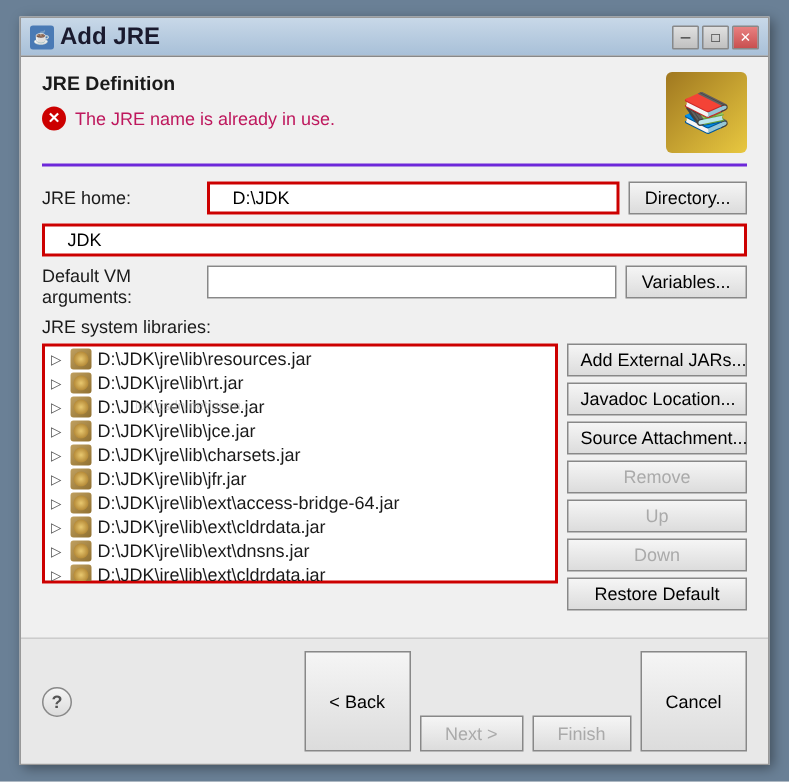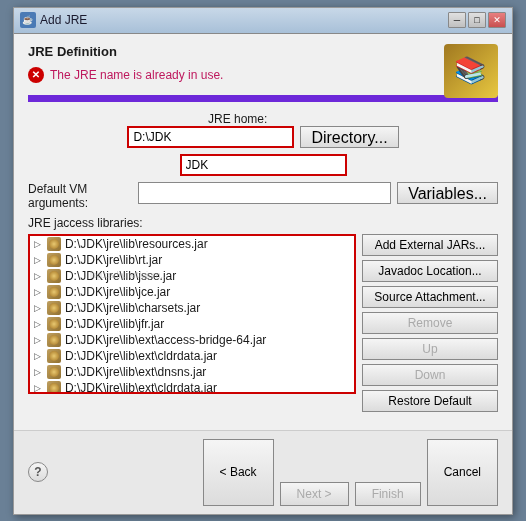--- a/index.html
+++ b/index.html
@@ -1,49 +1,49 @@
 <!DOCTYPE html>
 <html><head>
   <meta charset="utf-8">
   <style>
     * { box-sizing: border-box; margin: 0; padding: 0; font-family: 'Segoe UI', Tahoma, Arial, sans-serif; font-size: 12px; }
     body { background: #6a8096; display: flex; align-items: center; justify-content: center; width: 526px; height: 521px; }
     .window { width: 500px; background: #f0f0f0; border: 1px solid #999; box-shadow: 2px 2px 8px rgba(0,0,0,0.4); }
     .title-bar { background: linear-gradient(to bottom, #c8d8e8, #a8c0d8); padding: 4px 6px; display: flex; align-items: center; justify-content: space-between; border-bottom: 1px solid #888; height: 26px; }
     .title-bar-left { display: flex; align-items: center; gap: 4px; }
     .title-icon { width: 16px; height: 16px; background: #4a7ab5; border-radius: 2px; display: flex; align-items: center; justify-content: center; color: white; font-size: 9px; }
-    .title-text { font-size: 12px; font-weight: normal; color: #1a1a2e; }
+    .title-text { font-size: 16px; font-weight: bold; color: #1a1a2e; }
     .title-controls { display: flex; gap: 2px; }
     .title-btn { width: 18px; height: 16px; background: linear-gradient(to bottom, #e0e0e0, #c0c0c0); border: 1px solid #888; font-size: 9px; display: flex; align-items: center; justify-content: center; cursor: pointer; border-radius: 1px; }
     .title-btn.close { background: linear-gradient(to bottom, #e88080, #c85050); color: white; }
     .content { padding: 10px 14px 10px 14px; }
     .section-title { font-size: 13px; font-weight: bold; color: #1a1a1a; margin-bottom: 8px; }
     .error-row { display: flex; align-items: center; gap: 6px; margin-bottom: 12px; }
     .error-icon { width: 16px; height: 16px; background: #cc0000; border-radius: 50%; display: flex; align-items: center; justify-content: center; color: white; font-size: 10px; font-weight: bold; flex-shrink: 0; }
     .error-text { color: #be185d; font-size: 12px; }
-    .header-section { position: relative; margin-bottom: 10px; border-bottom: 7px solid #6d28d9; padding-bottom: 0; }
-    .form-row { display: flex; align-items: center; margin-bottom: 6px; flex-direction: column; }
+    .header-section { position: relative; margin-bottom: 10px; border-bottom: 2px solid #6d28d9; padding-bottom: 10px; }
+    .form-row { display: flex; align-items: center; margin-bottom: 6px; }
     .form-label { width: 110px; color: #1a1a1a; font-size: 12px; }
     .form-input-wrap { flex: 1; display: flex; gap: 6px; }
-    .form-input { flex: 1; border: 1px solid #888; padding: 2px 4px; background: white; font-size: 12px; height: 22px; }
+    .form-input { flex: 1; border: 1px solid #888; padding: 2px 15px; background: white; font-size: 12px; height: 22px; }
     .form-input.highlighted { border: 2px solid #cc0000; }
-    .btn-small { background: linear-gradient(to bottom, #f5f5f5, #dcdcdc); border: 1px solid #888; padding: 2px 10px; cursor: pointer; font-size: 16px; height: 22px; white-space: nowrap; }
+    .btn-small { background: linear-gradient(to bottom, #f5f5f5, #dcdcdc); border: 1px solid #888; padding: 2px 10px; cursor: pointer; font-size: 12px; height: 22px; white-space: nowrap; }
     .vm-args-row { display: flex; align-items: flex-start; margin-bottom: 6px; }
     .vm-label { width: 110px; color: #1a1a1a; font-size: 12px; }
     .vm-input { flex: 1; border: 1px solid #888; padding: 2px 4px; background: white; font-size: 12px; height: 22px; margin-right: 6px; }
     .libraries-section { margin-bottom: 8px; }
     .libraries-label { font-size: 12px; color: #1a1a1a; margin-bottom: 4px; }
     .libraries-body { display: flex; gap: 6px; }
     .libraries-list-wrap { flex: 1; border: 2px solid #cc0000; background: white; height: 160px; overflow: hidden; position: relative; }
     .libraries-list { height: 100%; overflow-y: scroll; }
     .lib-item { display: flex; align-items: center; gap: 4px; padding: 1px 4px; cursor: pointer; font-size: 11px; color: #1a1a1a; }
     .lib-icon { width: 14px; height: 14px; background: linear-gradient(135deg, #c0a060, #907030); border-radius: 2px; flex-shrink: 0; display: flex; align-items: center; justify-content: center; }
     .lib-icon-inner { width: 10px; height: 10px; border-radius: 50%; background: radial-gradient(circle, #e8c870, #a07020); }
     .tree-arrow { font-size: 9px; color: #555; margin-right: 2px; }
-    .libraries-btns { display: flex; flex-direction: column; gap: 4px; width: 136px; }
+    .libraries-btns { display: flex; flex-direction: column; gap: 4px; width: 120px; }
     .btn-lib { background: linear-gradient(to bottom, #f5f5f5, #dcdcdc); border: 1px solid #888; padding: 3px 8px; cursor: pointer; font-size: 12px; text-align: center; white-space: nowrap; }
     .btn-lib:disabled, .btn-lib.disabled { color: #aaa; cursor: default; }
     .bottom-bar { display: flex; justify-content: space-between; align-items: center; padding: 8px 14px; border-top: 1px solid #ccc; background: #e8e8e8; }
     .btn-bottom { background: linear-gradient(to bottom, #f5f5f5, #dcdcdc); border: 1px solid #888; padding: 4px 16px; cursor: pointer; font-size: 12px; min-width: 60px; }
     .btn-bottom.disabled { color: #aaa; margin-top: 43px; }
     .help-btn { width: 20px; height: 20px; border-radius: 50%; border: 1px solid #888; background: linear-gradient(to bottom, #f5f5f5, #dcdcdc); display: flex; align-items: center; justify-content: center; cursor: pointer; font-size: 12px; font-weight: bold; color: #555; }
   </style>
 </head>
 <body>
 
@@ -87,21 +87,21 @@
       </div>
     </div>
 
     <div class="vm-args-row">
       <span class="vm-label">Default VM arguments:</span>
       <input class="vm-input" type="text" value="" style="">
       <button class="btn-small">Variables...</button>
     </div>
 
     <div class="libraries-section">
-      <div class="libraries-label">JRE jaccess libraries:</div>
+      <div class="libraries-label">JRE system libraries:</div>
       <div class="libraries-body">
 
         <div class="libraries-list-wrap">
           <div class="libraries-list">
             <div class="lib-item">
               <span class="tree-arrow">▷</span>
               <div class="lib-icon">
                   <div class="lib-icon-inner"></div>
                 </div>
               <span>D:\JDK\jre\lib\resources.jar</span>

